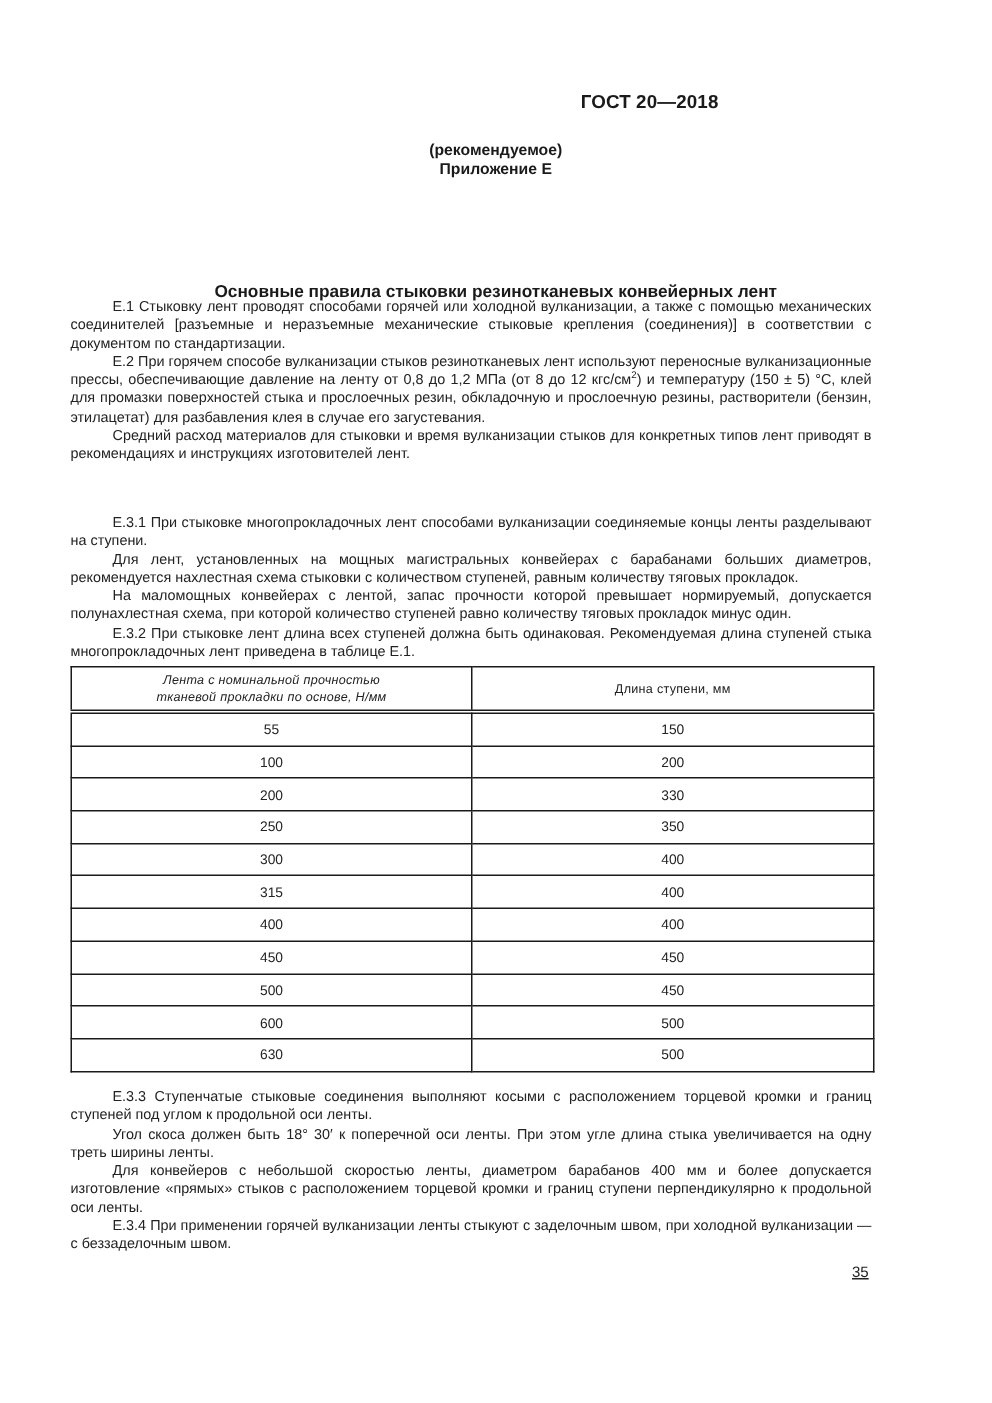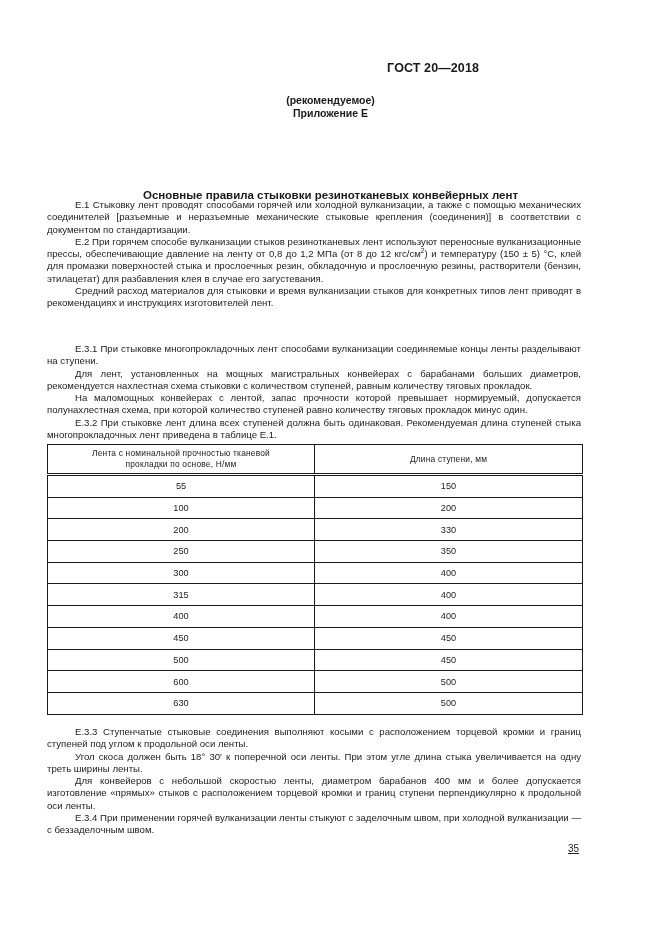--- a/index.html
+++ b/index.html
@@ -102,21 +102,21 @@
       line-height: 11px;
       height: 28px;
       letter-spacing: 0.2px;
     }
     table.data thead tr {
       border-bottom: 3px double #1a1a1a;
     }
     table.data td {
       height: 20.7px;
     }
-    table.data .col1 { width: 266px; }
+    table.data .col1 { width: 266px; font-style: italic; }
     .block-3 { top: 726px; }
     .page-number {
       position: absolute;
       top: 843px;
       left: 568px;
       font-size: 10px;
       color: #222;
       text-decoration: underline;
     }
   </style>

